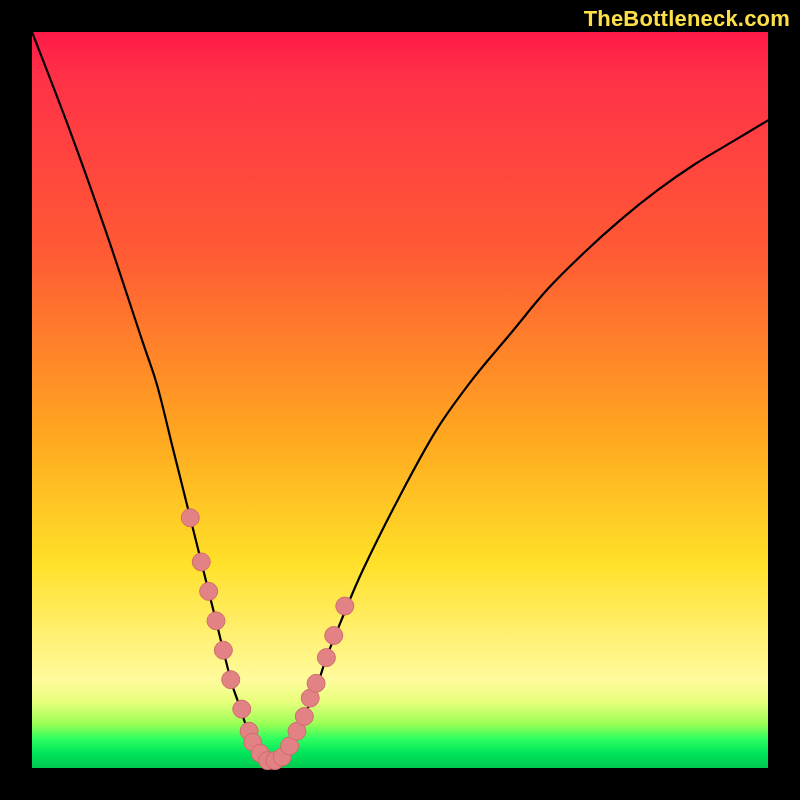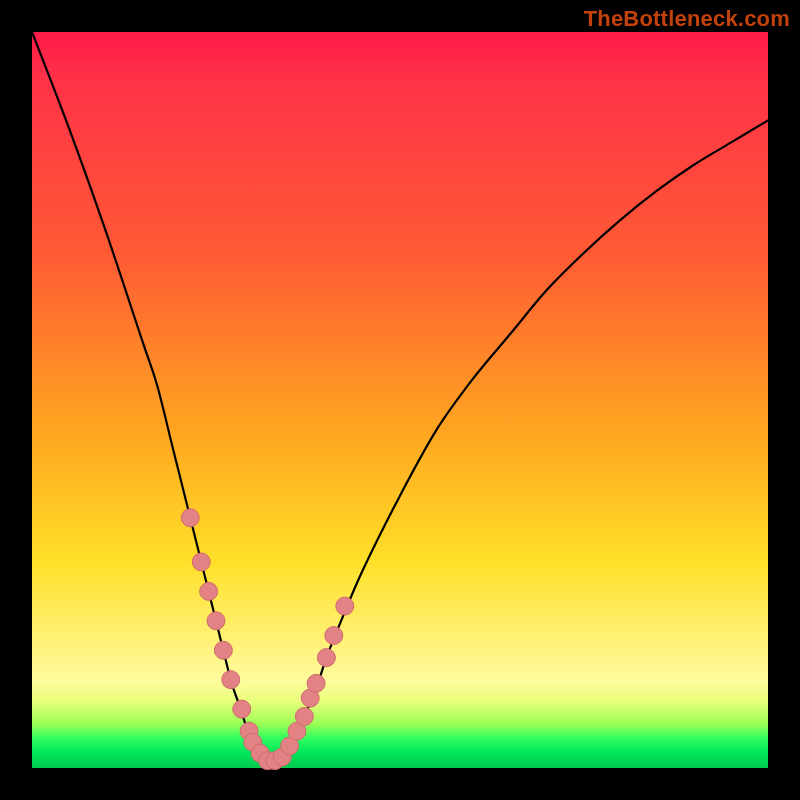--- a/index.html
+++ b/index.html
@@ -37,21 +37,21 @@
       #2fff60 96%,
       #00e45a 98%,
       #00c94f 100%
     );
   }
   .watermark {
     position: absolute;
     top: 6px;
     right: 10px;
     font: 600 22px Arial, Helvetica, sans-serif;
-    color: #c2410c;
+    color: #fde047;
     letter-spacing: 0.2px;
     user-select: none;
   }
   svg.curve {
     position: absolute;
     left: 0;
     top: 0;
     width: 736px;
     height: 736px;
     overflow: visible;

